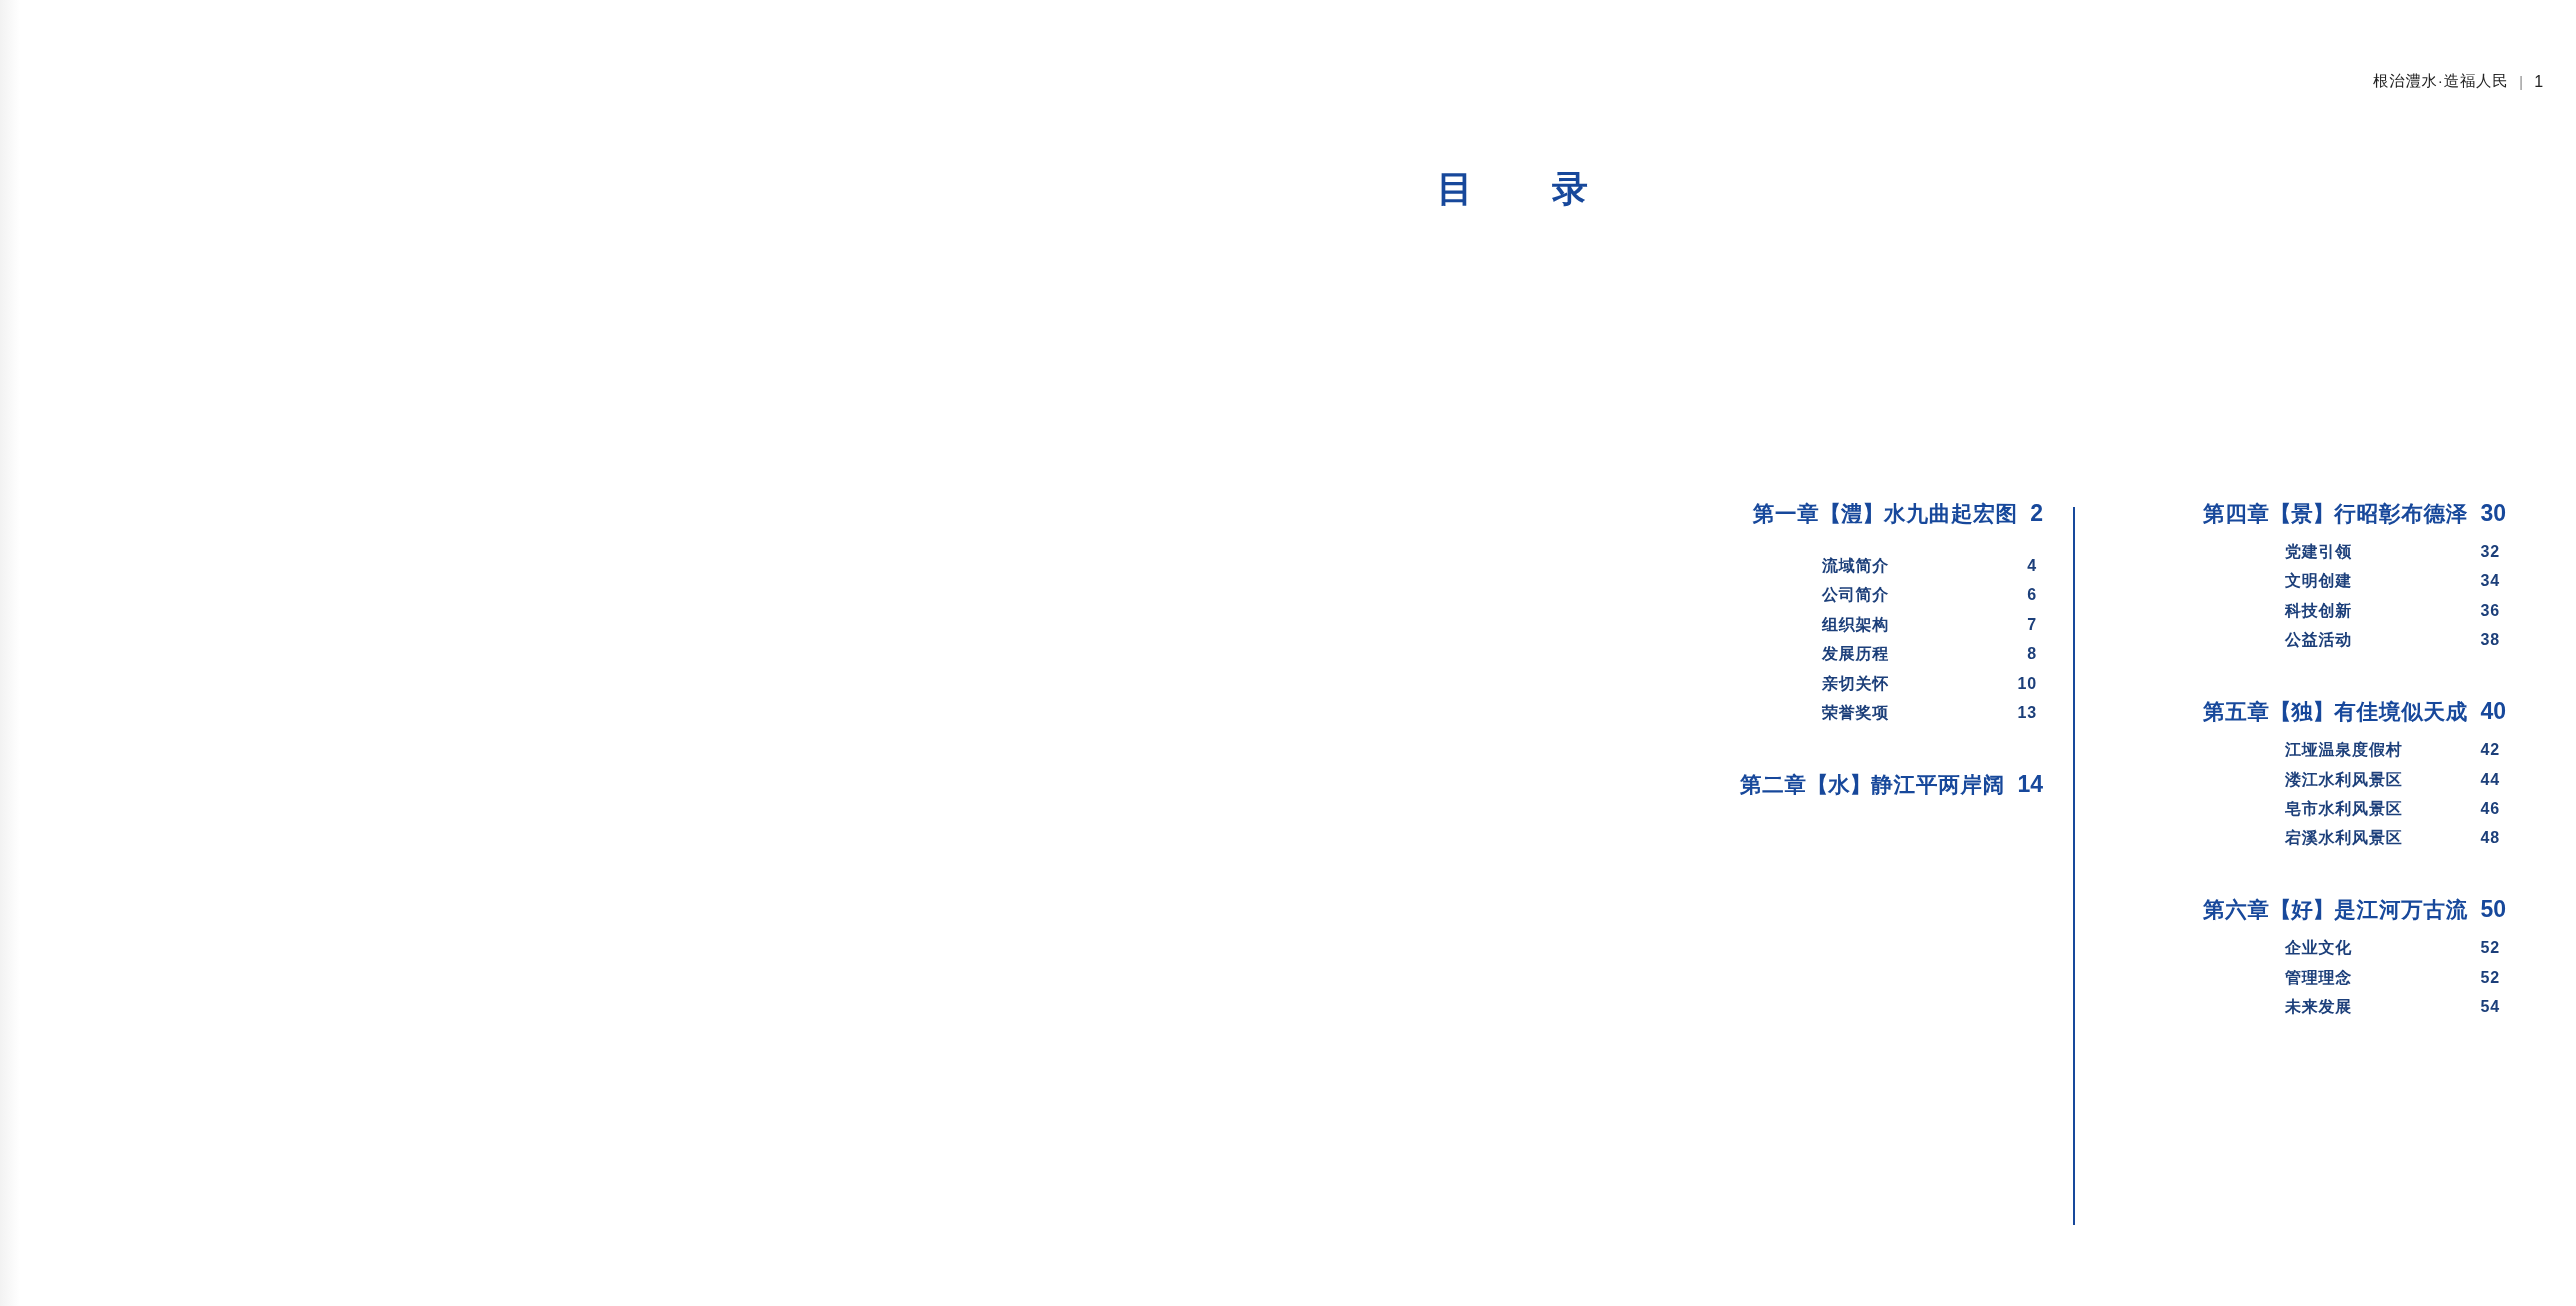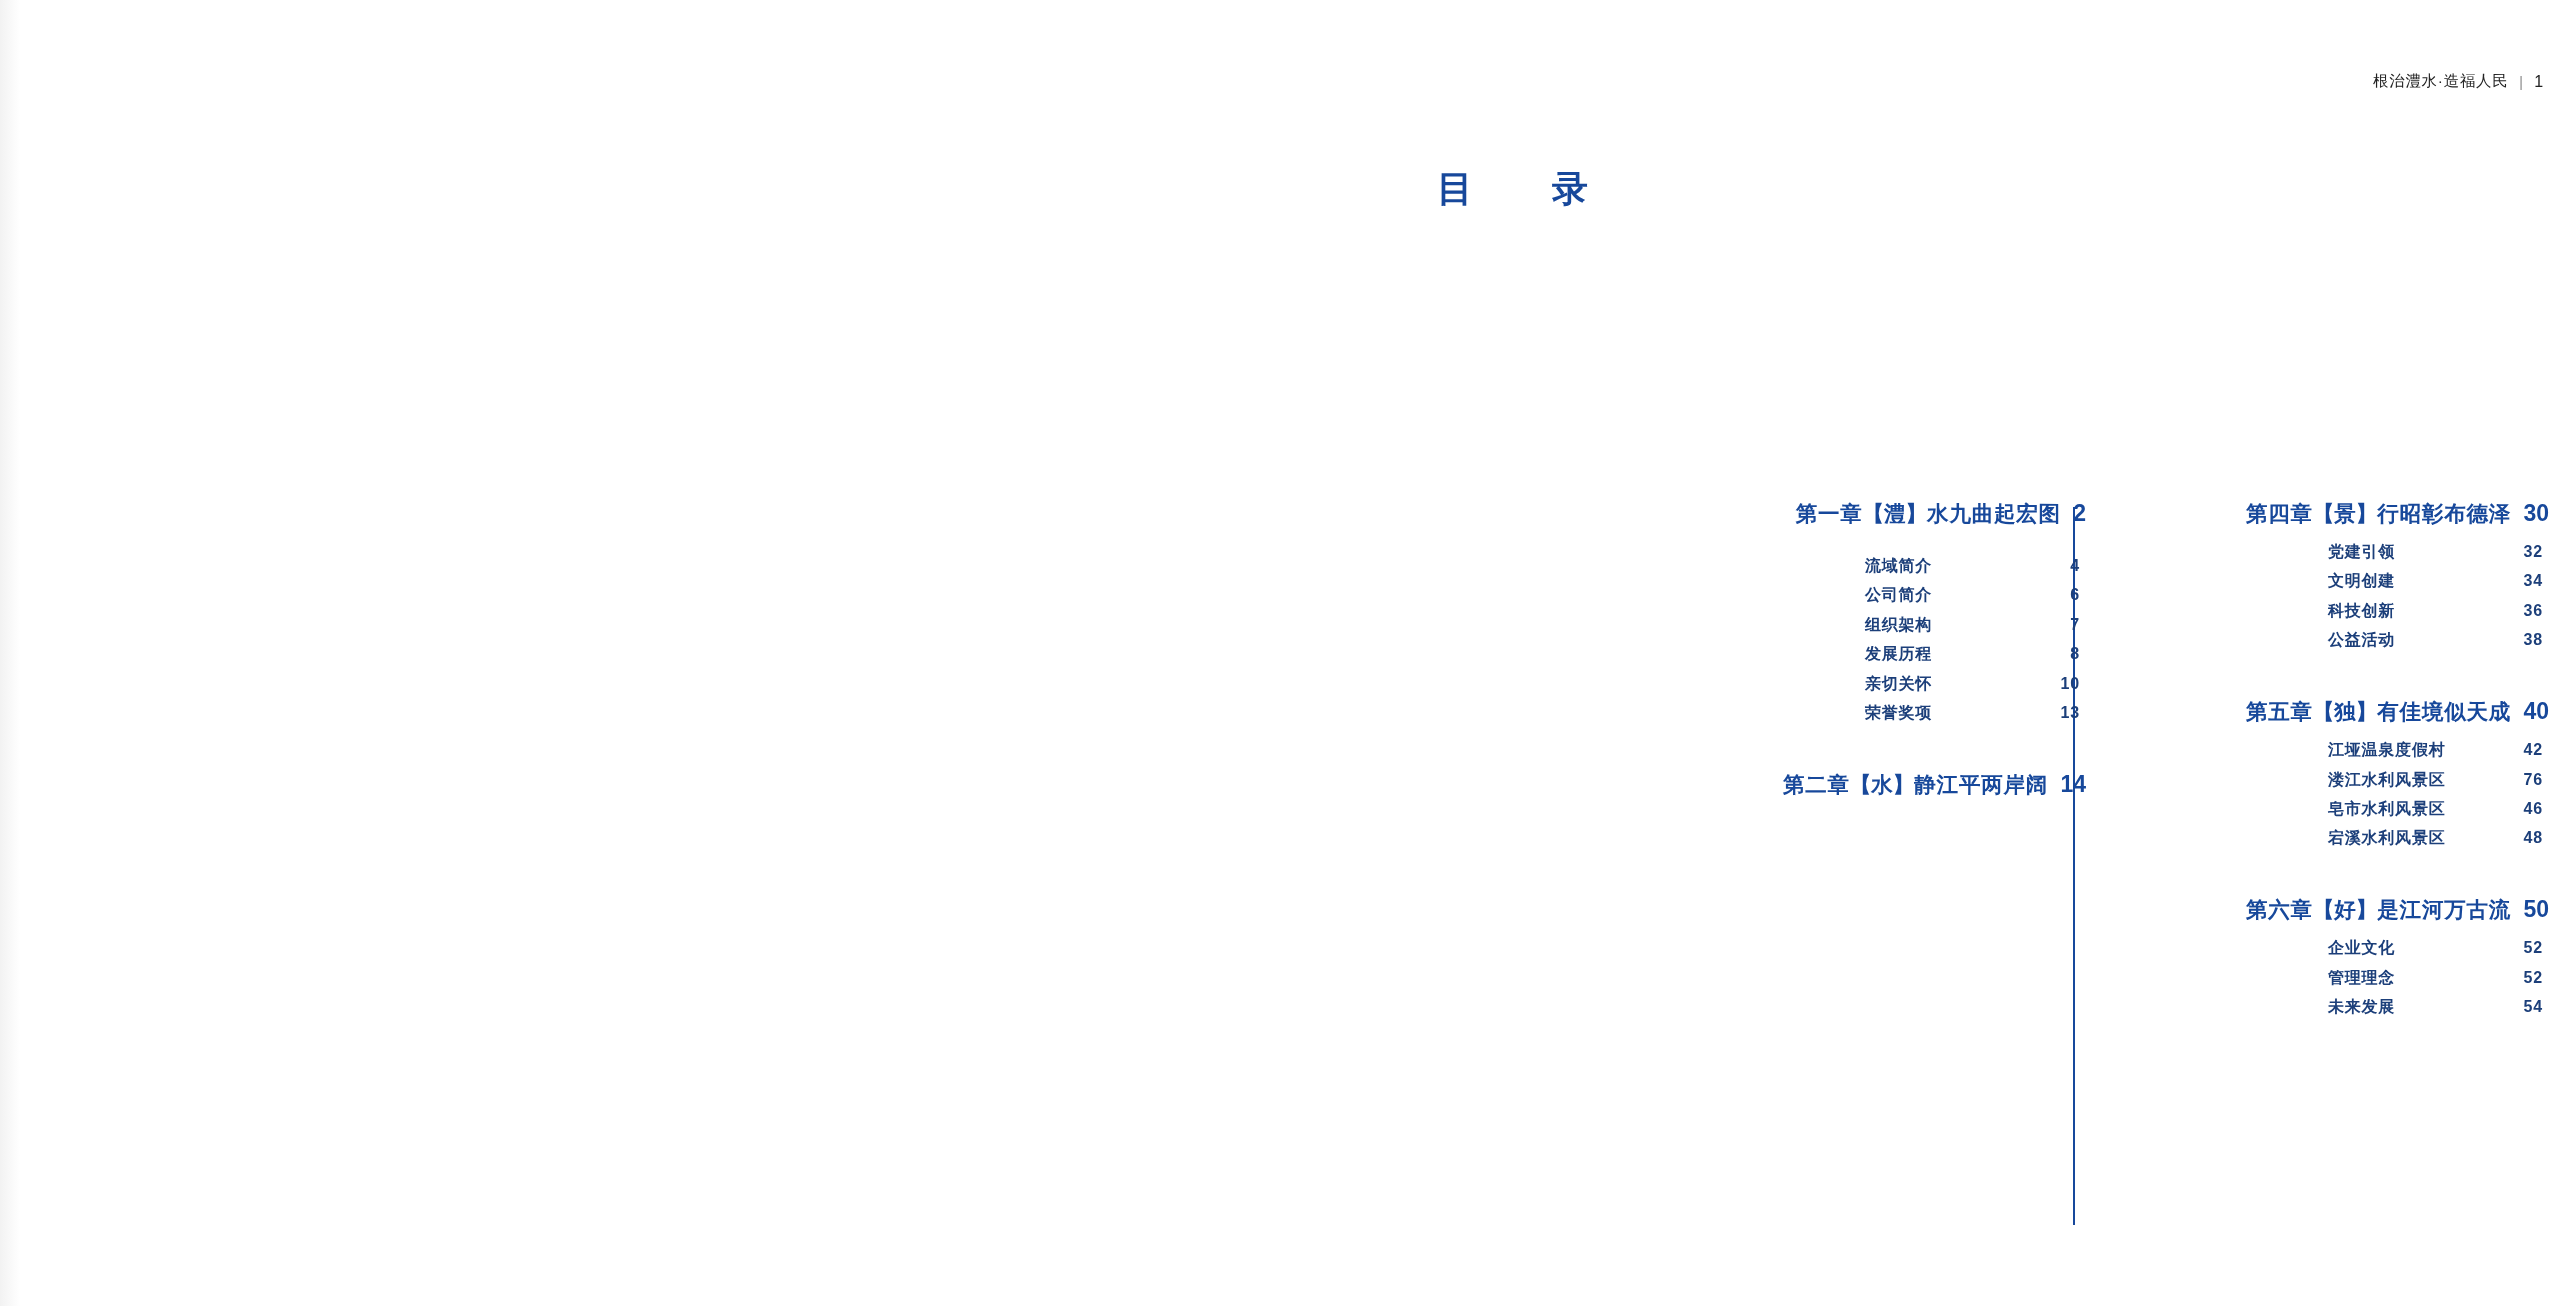--- a/index.html
+++ b/index.html
@@ -60,21 +60,20 @@
   }
 
   .toc {
     position: absolute;
     left: 1628px;
     top: 499px;
     width: 921px;
     display: flex;
     flex-direction: row;
     gap: 0;
-    justify-content: flex-end;
   }
   .col {
     position: relative;
     width: 415px;
   }
   .col.right {
     padding-left: 48px;
   }
   .divider {
     position: absolute;
@@ -249,21 +248,21 @@
           <span class="ch-title">有佳境似天成</span>
           <span class="ch-page">40</span>
         </div>
         <div class="entries">
           <div class="entry">
             <span class="e-name">江垭温泉度假村</span>
             <span class="e-page">42</span>
           </div>
           <div class="entry">
             <span class="e-name">溇江水利风景区</span>
-            <span class="e-page">76</span>
+            <span class="e-page">44</span>
           </div>
           <div class="entry">
             <span class="e-name">皂市水利风景区</span>
             <span class="e-page">46</span>
           </div>
           <div class="entry">
             <span class="e-name">宕溪水利风景区</span>
             <span class="e-page">48</span>
           </div>
         </div>

